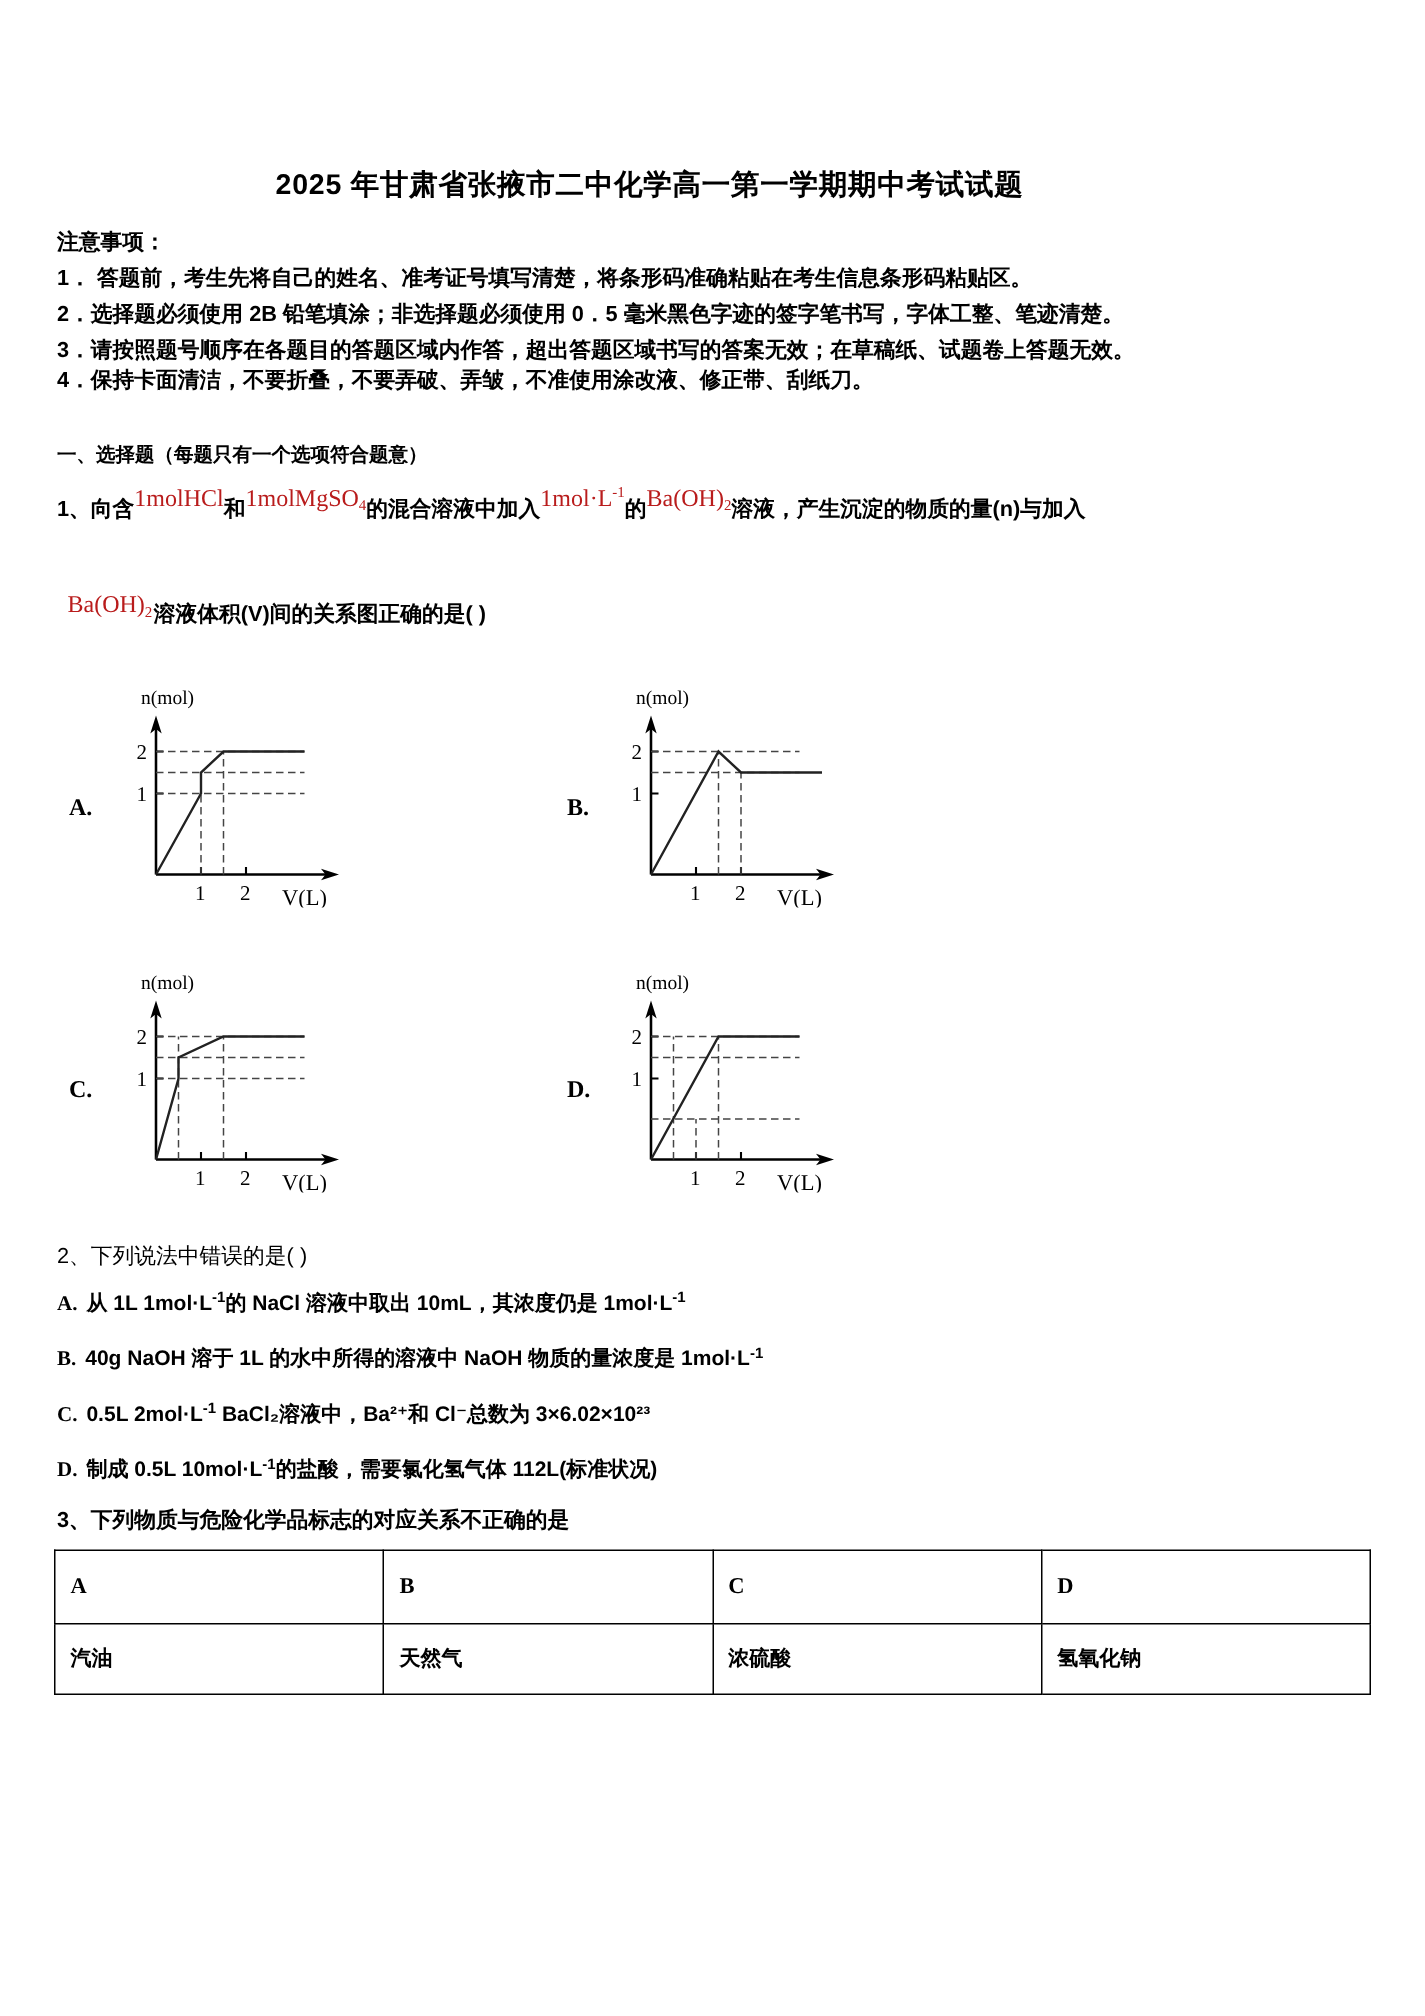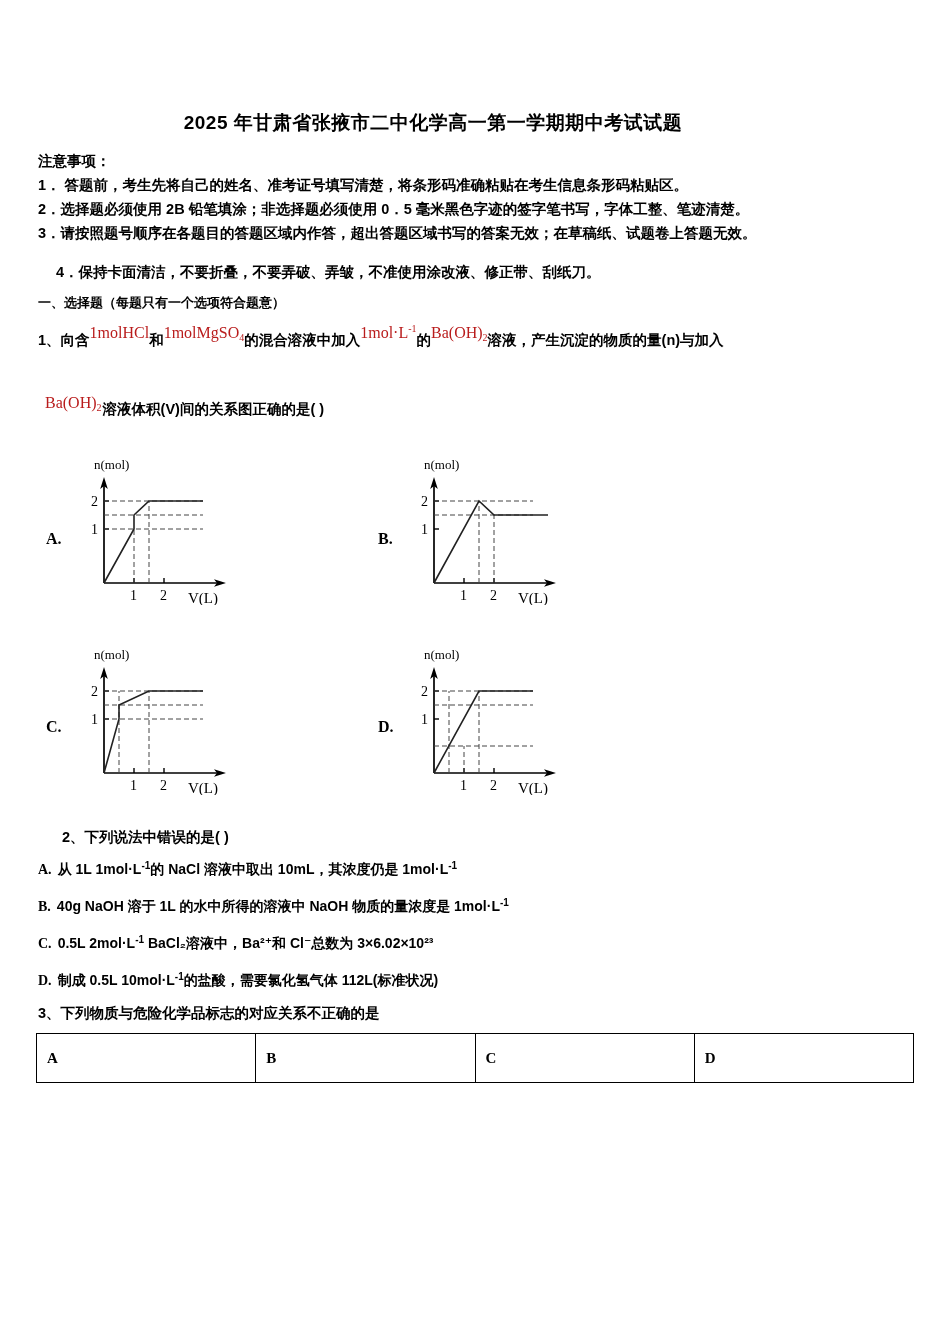--- a/index.html
+++ b/index.html
@@ -42,21 +42,21 @@
     position: absolute;
     left: 38px;
     font-family: "Liberation Sans", "DejaVu Sans", sans-serif;
     font-size: 14.5px;
     white-space: nowrap;
     font-weight: bold;
   }
   .nl1 { top: 176px; }
   .nl2 { top: 200px; }
   .nl3 { top: 224px; }
-  .nl4 { top: 263px; margin-left: 18px; }
+  .nl4 { top: 244px; }
 
   .section-head {
     position: absolute;
     left: 38px; top: 294px;
     font-family: "Liberation Sans", "DejaVu Sans", sans-serif;
     font-size: 13px;
     font-weight: bold;
   }
 
   
@@ -115,22 +115,21 @@
     height: 150px;
   }
   .graph-box svg { display: block; }
 
   
   .q2-stem {
     position: absolute;
     left: 38px; top: 828px;
     font-family: "Liberation Sans", "DejaVu Sans", sans-serif;
     font-size: 14.5px;
-    font-weight: bold;
-    margin-left: 24px;
+    font-weight: normal;
   }
   .q2-opt {
     position: absolute;
     left: 38px;
     font-family: "Liberation Sans", "DejaVu Sans", sans-serif;
     font-size: 14px;
     font-weight: bold;
     white-space: nowrap;
   }
   .q2a { top: 860px; }
@@ -340,16 +339,22 @@
   <div class="q3-stem">3、下列物质与危险化学品标志的对应关系不正确的是</div>
 
   <table class="hazard-table">
     <tbody>
         <tr class="head">
       <td>A</td>
       <td>B</td>
       <td>C</td>
       <td>D</td>
     </tr>
+    <tr>
+      <td>汽油</td>
+      <td>天然气</td>
+      <td>浓硫酸</td>
+      <td>氢氧化钠</td>
+    </tr>
   </tbody>
     </table>
 
 </div>
 
 </body></html>

